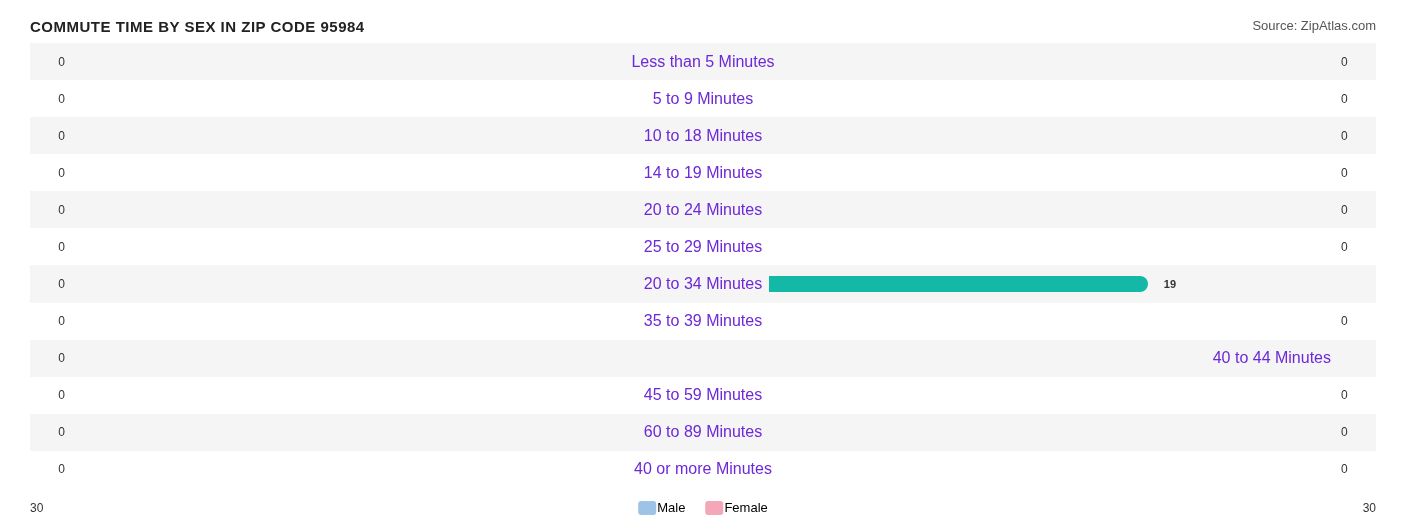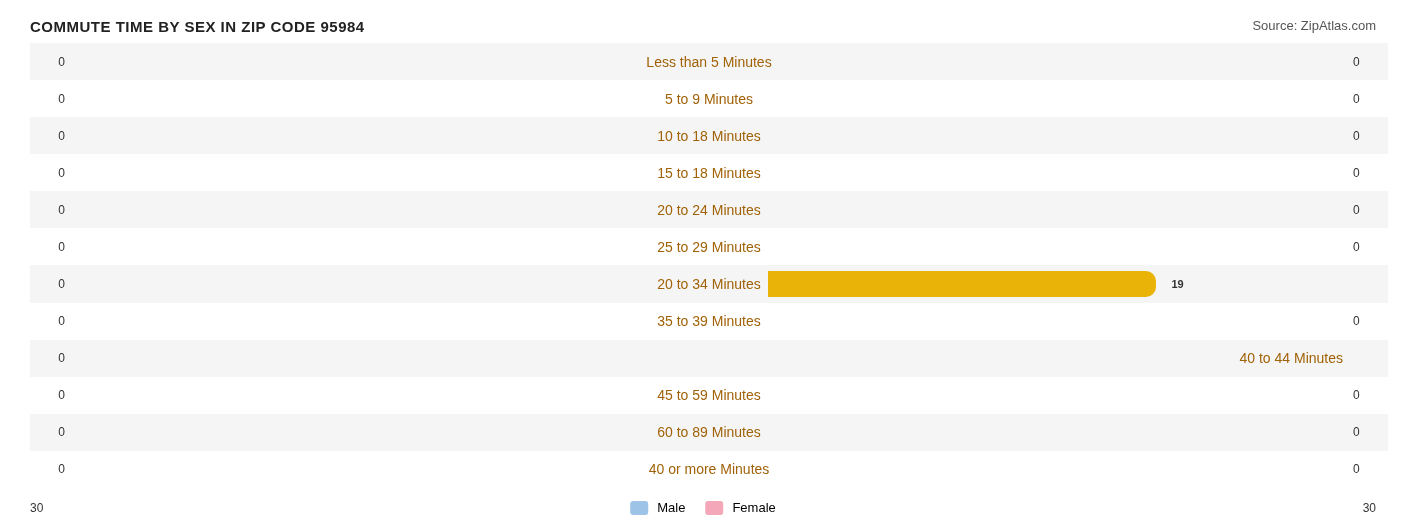--- a/index.html
+++ b/index.html
@@ -7,21 +7,21 @@
       font-family: Arial, sans-serif;
       background: #fff;
       width: 1406px;
       height: 523px;
       overflow: hidden;
       position: relative;
     }
     .chart-container {
       width: 100%;
       height: 100%;
-      padding: 18px 18px 50px 30px;
+      padding: 18px 30px 50px 30px;
       position: relative;
     }
     .title {
       font-size: 15px;
       font-weight: bold;
       color: #222;
       letter-spacing: 0.5px;
       text-transform: uppercase;
       margin-bottom: 8px;
     }
@@ -38,21 +38,21 @@
       left: 50%;
       transform: translateX(-50%);
       display: flex;
       align-items: center;
       gap: 20px;
       font-size: 13px;
     }
     .legend-item {
       display: flex;
       align-items: center;
-      gap: 9px;
+      gap: 1px;
     }
     .legend-swatch {
       width: 18px;
       height: 14px;
       border-radius: 3px;
     }
     .axis-label-left {
       position: absolute;
       bottom: 8px;
       left: 30px;
@@ -116,34 +116,34 @@
     .female-side {
       flex: 1;
       display: flex;
       justify-content: flex-start;
       align-items: center;
       height: 22px;
       padding-left: 2px;
     }
     .mid-label {
       white-space: nowrap;
-      font-size: 14px;
-      color: #a16207;
+      font-size: 16px;
+      color: #6d28d9;
       z-index: 2;
       padding: 0 5px;
       flex-shrink: 0;
     }
     .mbar {
       background: #9dc3e6;
       height: 20px;
       border-radius: 10px 0 0 10px;
     }
     .fbar {
-      background: #eab308;
-      height: 26px;
+      background: #14b8a6;
+      height: 16px;
       border-radius: 0 10px 10px 0;
       position: relative;
     }
     .fbar-label {
       position: absolute;
       right: -28px;
       top: 50%;
       transform: translateY(-50%);
       font-size: 11px;
       color: #333;
@@ -198,21 +198,21 @@
           </div>
         </div>
         <div class="val-right">0</div>
       </div>
       <div class="chart-row">
         <div class="val-left">0</div>
         <div class="butterfly">
           <div class="male-side">
             <div class="mbar" style="width: 0px;"></div>
           </div>
-          <div class="mid-label">15 to 18 Minutes</div>
+          <div class="mid-label">14 to 19 Minutes</div>
           <div class="female-side">
             <div class="fbar" style="width: 0px;"></div>
           </div>
         </div>
         <div class="val-right">0</div>
       </div>
       <div class="chart-row">
         <div class="val-left">0</div>
         <div class="butterfly">
           <div class="male-side">

